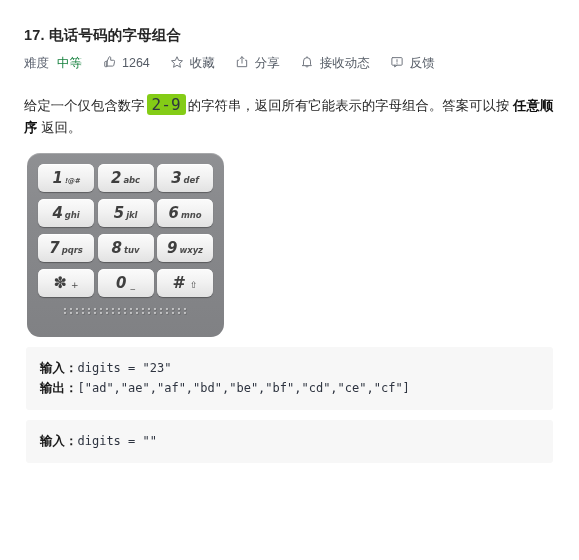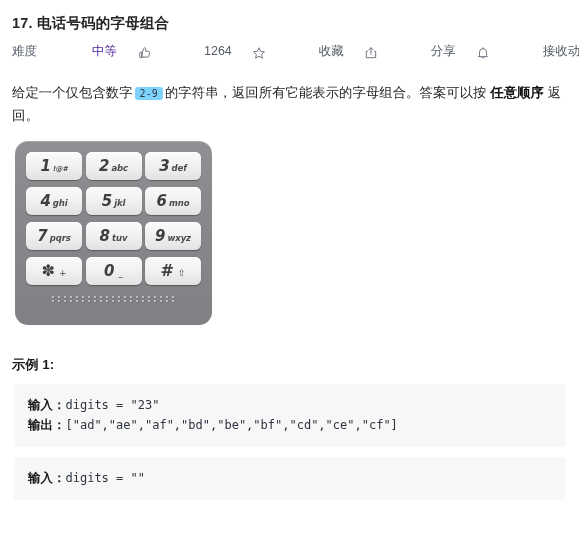--- a/index.html
+++ b/index.html
@@ -11,21 +11,21 @@
     height: 560px;
     background: #ffffff;
     font-family: "Liberation Sans", "DejaVu Sans", sans-serif;
     color: #1a1a1a;
     overflow: hidden;
   }
   .page {
     position: relative;
     width: 579px;
     height: 560px;
-    padding: 4px;
+    padding: 16px;
     box-sizing: border-box;
   }
 
   
   .title {
     font-size: 14.5px;
     font-weight: 700;
     color: #262626;
     letter-spacing: 0.2px;
     padding: 9px 0 0 8px;
@@ -36,54 +36,53 @@
   .meta-bar {
     display: flex;
     align-items: center;
     padding: 9px 0 0 8px;
     font-size: 12.5px;
     color: #555c66;
     line-height: 18px;
   }
   .meta-item {
     display: flex;
-    align-items: flex-end;
+    align-items: flex-start;
     margin-right: 20px;
     white-space: nowrap;
-    gap: 47px;
   }
   .meta-item .ic {
     display: inline-flex;
     align-items: center;
     justify-content: center;
     width: 15px;
     height: 15px;
     margin-right: 5px;
     color: #70757e;
     flex: 0 0 auto;
   }
   .meta-item .ic svg { display: block; }
   .diff-label { color: #5c6370; margin-right: 8px; }
-  .diff-value { color: #4c1d95; font-weight: 400; }
+  .diff-value { color: #15803d; font-weight: 400; }
 
   
   .para {
     font-size: 13.3px;
     line-height: 22px;
     color: #1f1f1f;
     padding: 0 6px 0 8px;
     margin-top: 22px;
     letter-spacing: 0.1px;
   }
   .para.p2 { margin-top: 12px; }
   code.inline {
-    background: #7dd3fc;
+    background: #84cc16;
     color: #2f3640;
     font-family: "DejaVu Sans Mono", "Liberation Mono", monospace;
-    font-size: 10px;
+    font-size: 16px;
     padding: 1px 5px;
     border-radius: 3px;
     margin: 0 2px;
   }
   .bold-inline { font-weight: 700; color: #111; }
 
   
   .keypad-wrap {
     margin-top: 14px;
     padding-left: 11px;
@@ -359,21 +358,20 @@
         </div>
       </div>
 
       <div class="speaker">
         <div class="dots"></div>
       </div>
 
     </div>
   </div>
 
-  <div class="ex-title">示例 1:</div>
   <div class="codeblock">
     <div class="codeline"><span class="lbl">输入：</span><span>digits = "23"</span></div>
     <div class="codeline"><span class="lbl">输出：</span><span>["ad","ae","af","bd","be","bf","cd","ce","cf"]</span></div>
   </div>
 
   <div class="codeblock">
     <div class="codeline"><span class="lbl">输入：</span><span>digits = ""</span></div>
     <div class="codeline"></div>
   </div>
 

